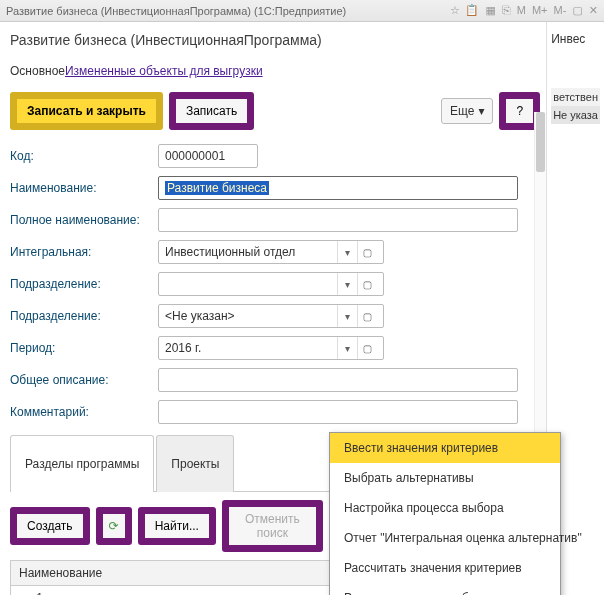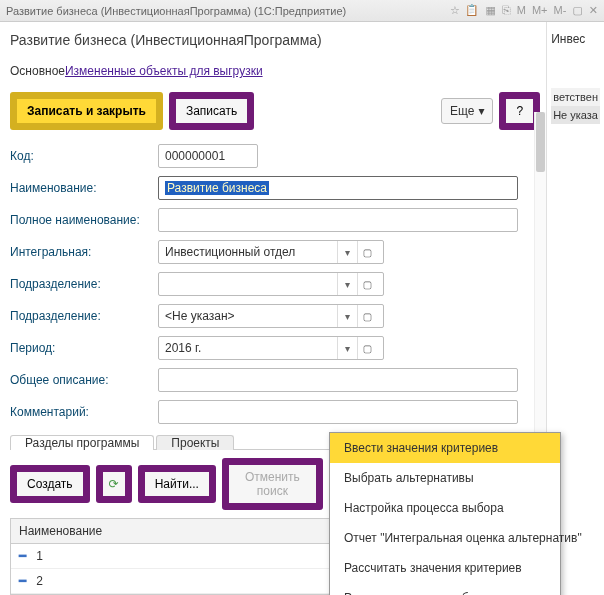--- a/index.html
+++ b/index.html
@@ -27,21 +27,21 @@
 .row label { width: 148px; color: #0c4a6e; }
 .row .input { border: 1px solid #bbb; background: #fff; height: 24px; padding: 0 6px; display: flex; align-items: center; border-radius: 2px; }
 .row .input.sel { width: 226px; display: flex; }
 .row .input.full { width: 360px; }
 .row .input.code { width: 100px; }
 .row .input.hl { border-color: #666; width: 360px; }
 .row .hl-val { background: #2060c0; color: #fef9c3; padding: 0 2px; }
 .sel-btns { margin-left: auto; display: flex; }
 .sel-btn { width: 20px; height: 22px; border-left: 1px solid #ddd; display: flex; align-items: center; justify-content: center; cursor: pointer; color: #666; font-size: 10px; }
 .tabs { display: flex; border-bottom: 1px solid #ccc; margin-top: 10px; }
-.tab { padding: 0 14px; border: 1px solid #ccc; border-bottom: none; margin-right: 2px; background: #eee; cursor: pointer; border-radius: 3px 3px 0 0; position: relative; top: 1px; }
+.tab { padding: 21px 14px; border: 1px solid #ccc; border-bottom: none; margin-right: 2px; background: #eee; cursor: pointer; border-radius: 3px 3px 0 0; position: relative; top: 1px; }
 .tab.active { background: #fff; }
 .toolbar2 { display: flex; align-items: center; gap: 6px; padding: 8px 0; }
 .dd { border: 1px solid #bbb; background: #f6f6f6; padding: 5px 8px; border-radius: 3px; cursor: pointer; display: flex; align-items: flex-start; gap: 4px; }
 .dd .dd-ico { width: 14px; height: 14px; display: inline-block; }
 .dd-ico svg { width: 14px; height: 14px; }
 .grid { border: 1px solid #ccc; }
 .grid-head { background: #f3f3f3; border-bottom: 1px solid #ccc; padding: 5px 8px; font-size: 12px; }
 .grid-row { padding: 5px 8px; border-bottom: 1px solid #eee; display: flex; align-items: center; gap: 10px; }
 .grid-row .m { color: #3a70c4; font-weight: bold; }
 .popup { position: absolute; left: 329px; top: 432px; width: 232px; background: #fff; border: 1px solid #999; box-shadow: 2px 2px 6px rgba(0,0,0,.25); z-index: 50; }

